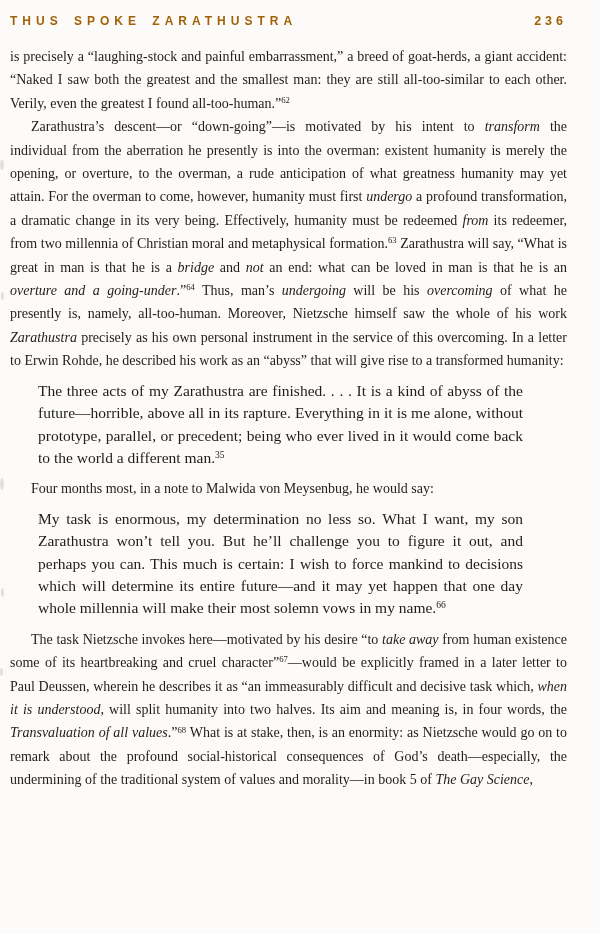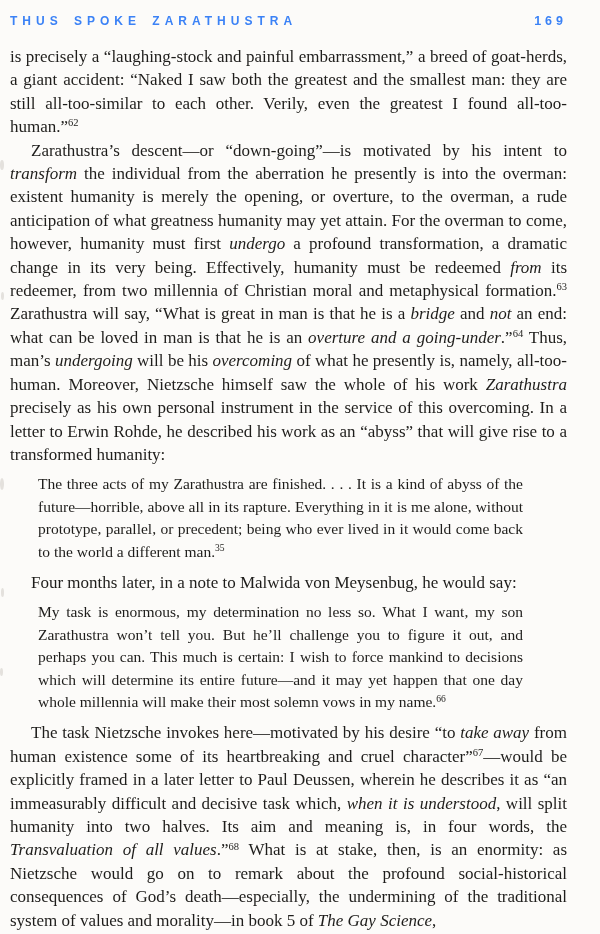--- a/index.html
+++ b/index.html
@@ -17,35 +17,35 @@
     padding: 14px 33px 0 10px;
     overflow: hidden;
   }
   .running-head {
     display: flex;
     justify-content: space-between;
     align-items: flex-start;
     margin-bottom: 17px;
     font-family: "Liberation Sans", sans-serif;
     font-weight: bold;
-    color: #3b82f6;
+    color: #a16207;
   }
   .running-title {
     font-size: 12px;
     letter-spacing: 5px;
     word-spacing: 3px;
   }
   .page-number {
     font-size: 12.5px;
     letter-spacing: 4px;
   }
   .text-col { position: relative; }
   p { margin: 0; }
   p.body {
-    font-size: 17px;
+    font-size: 14px;
     line-height: 23.4px;
     text-align: justify;
   }
   p.quote {
     font-size: 15.5px;
     line-height: 22.4px;
     text-align: justify;
     margin: 7px 44px 8px 28px;
   }
   p.indent { text-indent: 21px; }
@@ -75,24 +75,24 @@
 
 <div class="page">
   <div class="smudge s1"></div>
   <div class="smudge s2"></div>
   <div class="smudge s3"></div>
   <div class="smudge s4"></div>
   <div class="smudge s5"></div>
 
   <div class="running-head">
     <span class="running-title">THUS SPOKE ZARATHUSTRA</span>
-    <span class="page-number">169</span>
+    <span class="page-number">236</span>
   </div>
 
   <div class="text-col">
       <p class="body"><span>is precisely a “laughing-stock and painful embarrassment,” a breed of goat-herds, a giant accident: “Naked I saw both the greatest and the smallest man: they are still all-too-similar to each other. Verily, even the greatest I found all-too-human.”</span><sup>62</sup></p>
       <p class="body indent"><span>Zarathustra’s descent—or “down-going”—is motivated by his intent to </span><em>transform</em><span> the individual from the aberration he presently is into the overman: existent humanity is merely the opening, or overture, to the overman, a rude anticipation of what greatness humanity may yet attain. For the overman to come, however, humanity must first </span><em>undergo</em><span> a profound transformation, a dramatic change in its very being. Effectively, humanity must be redeemed </span><em>from</em><span> its redeemer, from two millennia of Christian moral and metaphysical formation.</span><sup>63</sup><span> Zarathustra will say, “What is great in man is that he is a </span><em>bridge</em><span> and </span><em>not</em><span> an end: what can be loved in man is that he is an </span><em>overture and a going-under</em><span>.”</span><sup>64</sup><span> Thus, man’s </span><em>undergoing</em><span> will be his </span><em>overcoming</em><span> of what he presently is, namely, all-too-human. Moreover, Nietzsche himself saw the whole of his work </span><em>Zarathustra</em><span> precisely as his own personal instrument in the service of this overcoming. In a letter to Erwin Rohde, he described his work as an “abyss” that will give rise to a transformed humanity:</span></p>
       <p class="quote"><span>The three acts of my Zarathustra are finished. . . . It is a kind of abyss of the future—horrible, above all in its rapture. Everything in it is me alone, without prototype, parallel, or precedent; being who ever lived in it would come back to the world a different man.</span><sup>35</sup></p>
-      <p class="body indent"><span>Four months later, in a note to Malwida von Meysenbug, he would say:</span></p>
+      <p class="body indent"><span>Four months most, in a note to Malwida von Meysenbug, he would say:</span></p>
       <p class="quote"><span>My task is enormous, my determination no less so. What I want, my son Zarathustra won’t tell you. But he’ll challenge you to figure it out, and perhaps you can. This much is certain: I wish to force mankind to decisions which will determine its entire future—and it may yet happen that one day whole millennia will make their most solemn vows in my name.</span><sup>66</sup></p>
       <p class="body indent"><span>The task Nietzsche invokes here—motivated by his desire “to </span><em>take away</em><span> from human existence some of its heartbreaking and cruel character”</span><sup>67</sup><span>—would be explicitly framed in a later letter to Paul Deussen, wherein he describes it as “an immeasurably difficult and decisive task which, </span><em>when it is understood</em><span>, will split humanity into two halves. Its aim and meaning is, in four words, the </span><em>Transvaluation of all values</em><span>.”</span><sup>68</sup><span> What is at stake, then, is an enormity: as Nietzsche would go on to remark about the profound social-historical consequences of God’s death—especially, the undermining of the traditional system of values and morality—in book 5 of </span><em>The Gay Science</em><span>,</span></p>
     </div>
 </div>
 
 </body></html>

